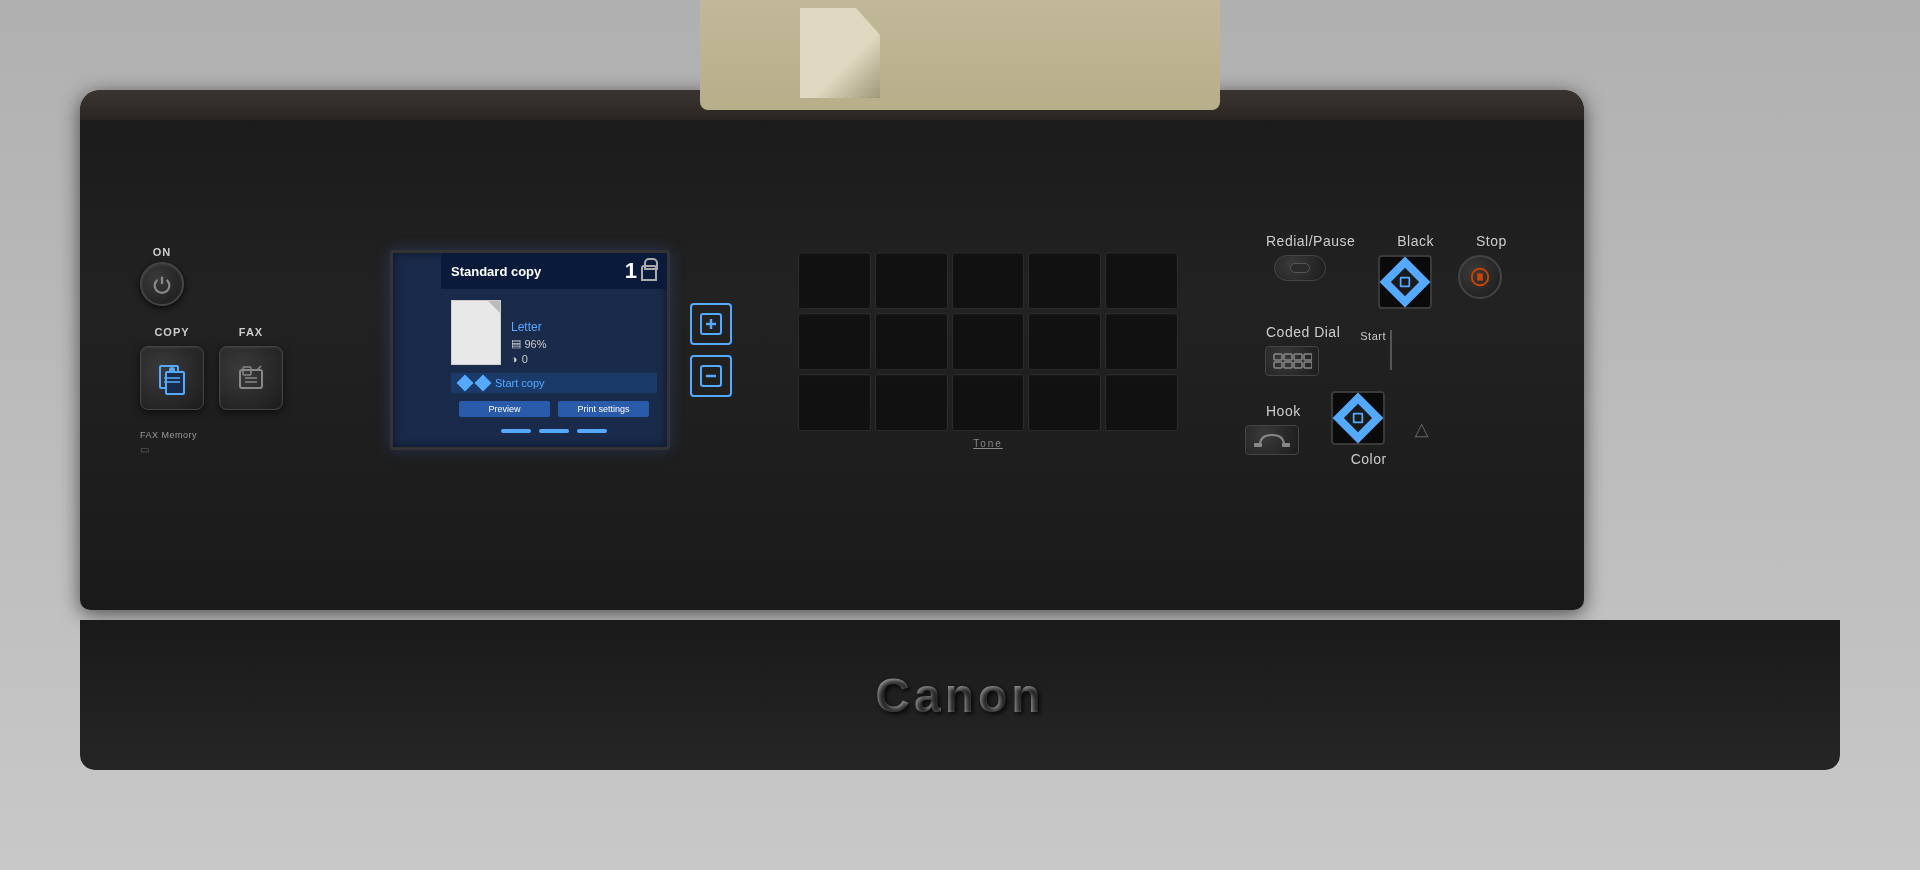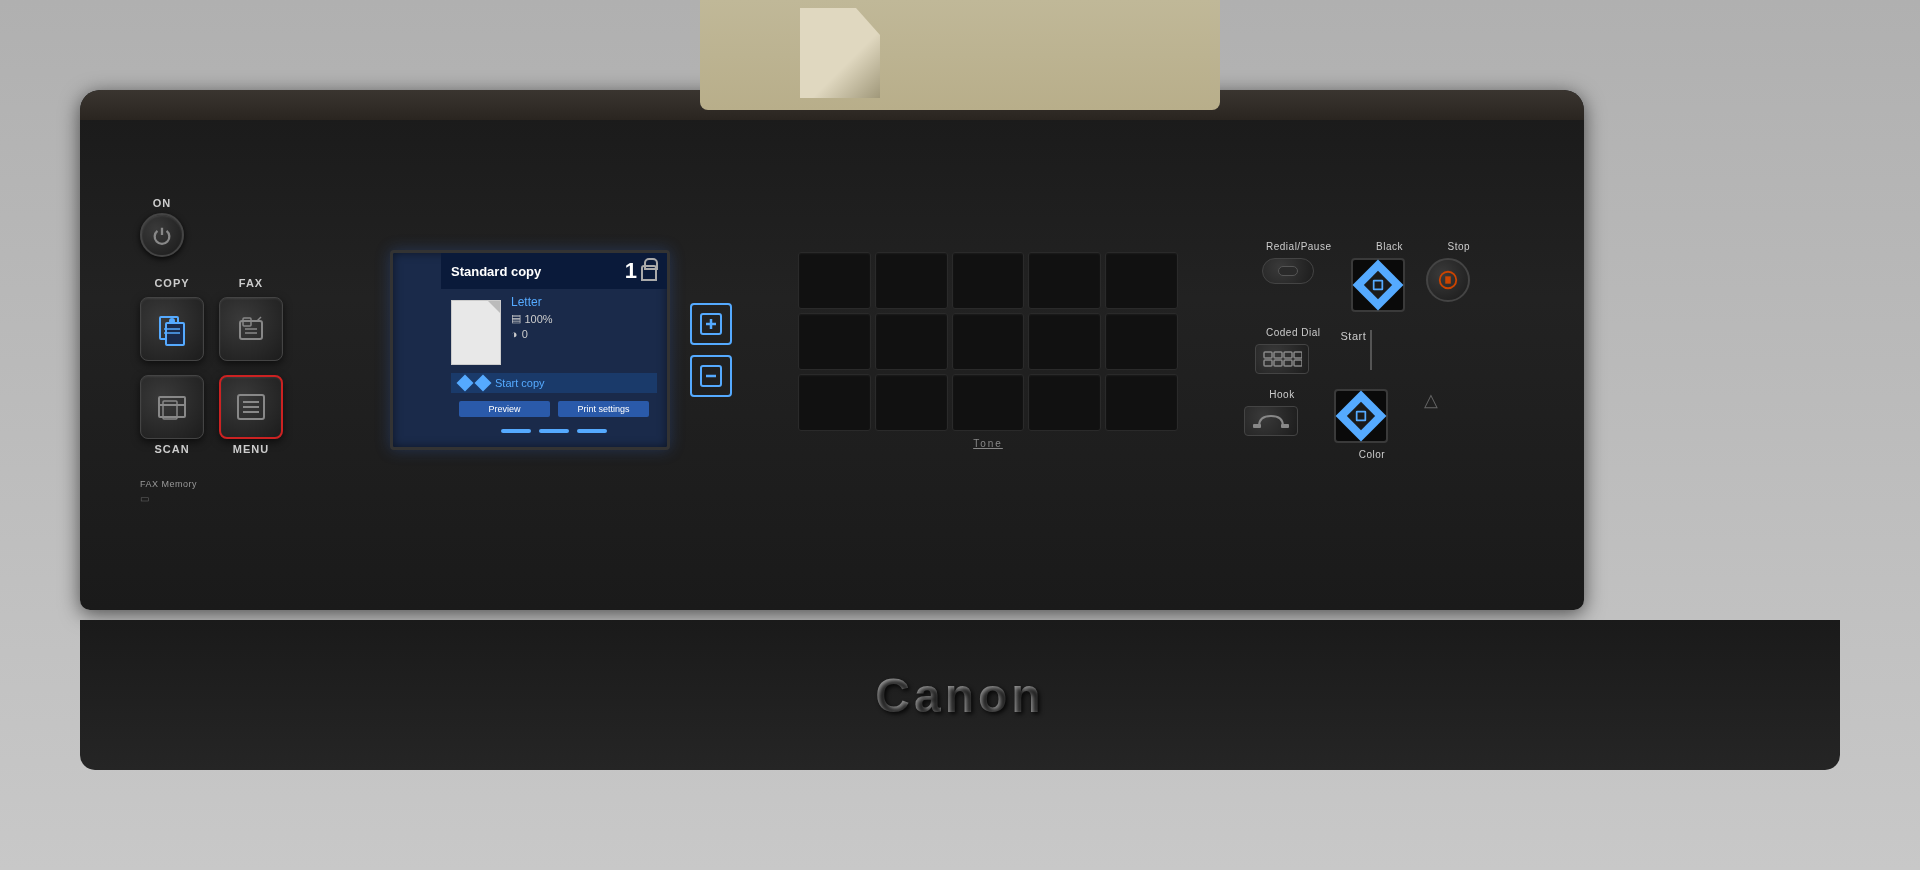--- a/index.html
+++ b/index.html
@@ -211,21 +211,21 @@
       border: 2px solid #aaa;
       border-radius: 5px 5px 0 0;
       top: -9px;
       left: 1px;
     }
 
     .lcd-body {
       padding: 6px 10px;
       display: flex;
       gap: 10px;
-      align-items: flex-start;
+      align-items: flex-end;
     }
 
     .lcd-paper-icon {
       width: 50px;
       height: 65px;
       background: #e8e8e8;
       border: 1px solid #ccc;
       position: relative;
       flex-shrink: 0;
       margin-top: 5px;
@@ -393,21 +393,21 @@
 
     .right-btn-group {
       display: flex;
       flex-direction: column;
       align-items: center;
       gap: 6px;
     }
 
     .right-btn-label {
       color: #ccc;
-      font-size: 10px;
+      font-size: 14px;
       letter-spacing: 0.5px;
       padding-left: 22px;
     }
 
     .redial-btn {
       width: 52px;
       height: 26px;
       background: radial-gradient(circle at 35% 35%, #3a3a3a, #1c1c1c);
       border: 1px solid #444;
       border-radius: 14px;
@@ -522,21 +522,22 @@
     }
 
     .right-middle-row {
       display: flex;
       align-items: center;
       gap: 20px;
     }
 
     .right-bottom-row {
       display: flex;
-      gap: 36px;
+      align-items: center;
+      gap: 28px;
     }
 
     .warning-triangle {
       color: #666;
       font-size: 18px;
     }
 
     .canon-logo {
       color: #1a1a1a;
       font-size: 48px;
@@ -608,44 +609,20 @@
                 <rect x="7" y="10" width="22" height="18" rx="2" stroke="#888" stroke-width="2" fill="none"></rect>
                 <rect x="10" y="7" width="8" height="8" rx="1" stroke="#888" stroke-width="1.5" fill="none"></rect>
                 <line x1="12" y1="18" x2="24" y2="18" stroke="#888" stroke-width="1.5"></line>
                 <line x1="12" y1="22" x2="24" y2="22" stroke="#888" stroke-width="1.5"></line>
                 <line x1="24" y1="10" x2="28" y2="6" stroke="#888" stroke-width="1.5"></line>
               </svg>
             </div>
           </div>
         </div>
 
-        <div style="display:flex; gap:15px; align-items:flex-start; margin-top:4px;">
-          <div class="btn-group">
-            <div class="function-btn">
-              <svg viewBox="0 0 36 36" fill="none">
-                <rect x="5" y="8" width="26" height="20" rx="1" stroke="#888" stroke-width="2" fill="none"></rect>
-                <rect x="9" y="12" width="14" height="18" rx="1" stroke="#888" stroke-width="1.5" fill="none"></rect>
-                <line x1="5" y1="16" x2="31" y2="16" stroke="#888" stroke-width="2"></line>
-              </svg>
-            </div>
-            <span class="btn-label">SCAN</span>
-          </div>
-
-          <div class="btn-group">
-            <div class="function-btn highlighted">
-              <svg viewBox="0 0 36 36" fill="none">
-                <rect x="5" y="6" width="26" height="24" rx="2" stroke="#888" stroke-width="2" fill="none"></rect>
-                <line x1="10" y1="13" x2="26" y2="13" stroke="#888" stroke-width="2"></line>
-                <line x1="10" y1="18" x2="26" y2="18" stroke="#888" stroke-width="2"></line>
-                <line x1="10" y1="23" x2="26" y2="23" stroke="#888" stroke-width="2"></line>
-              </svg>
-            </div>
-            <span class="btn-label">MENU</span>
-          </div>
-        </div>
 
         <div style="margin-top:4px;">
           <span class="fax-memory-label">FAX Memory</span>
           <div style="color:#666; font-size:10px; margin-top:2px;">▭</div>
         </div>
       </div>
 
       <div class="center-section">
         <div class="lcd-screen">
           <div class="lcd-header">
@@ -654,21 +631,21 @@
               <span>1</span>
               <div class="lcd-lock-icon"></div>
             </div>
           </div>
           <div class="lcd-body">
             <div class="lcd-paper-icon"></div>
             <div class="lcd-info">
               <div class="lcd-paper-size">Letter</div>
               <div class="lcd-size-icon">
                 <span>▤</span>
-                <span>100%</span>
+                <span>96%</span>
               </div>
               <div class="lcd-brightness">
                 <span>◑</span>
                 <span>0</span>
               </div>
             </div>
           </div>
           <div class="lcd-start-copy">
             <div class="diamond-icon-small"></div>
             <div class="diamond-icon-small"></div>

